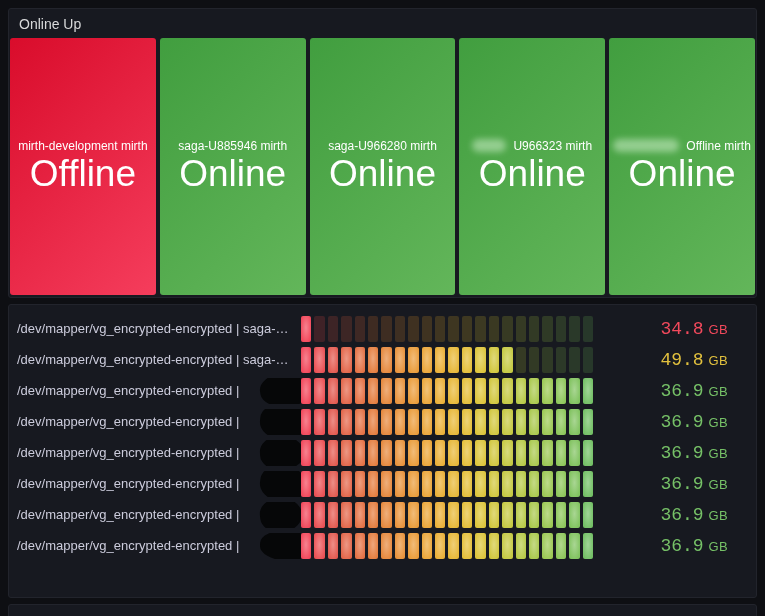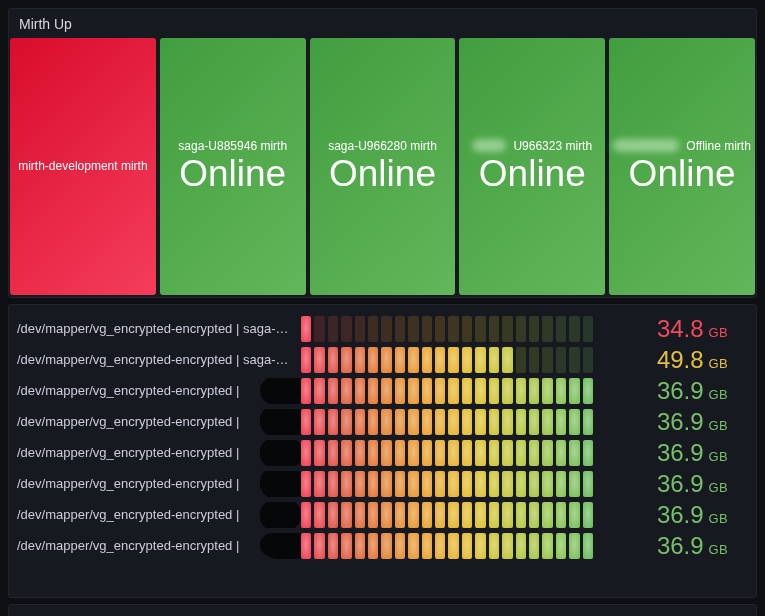--- a/index.html
+++ b/index.html
@@ -100,35 +100,36 @@
     height:26px;
   }
   .cell { flex:1; border-radius:2px; }
   .fs-value {
     flex:1;
     display:flex;
     align-items:baseline;
     justify-content:flex-end;
     white-space:nowrap;
   }
-  .fs-value .num { font-size:24px; font-weight:500; line-height:26px; }
+  .fs-value .num { font-size:18px; font-weight:500; line-height:26px;font-family:Liberation Mono, monospace; }
   .fs-value .unit { font-size:13px; font-weight:500; margin-left:5px; letter-spacing:.3px; }
   
   #panel-stub { left:8px; top:604px; width:749px; height:16px; border-radius:3px 3px 0 0; }
 </style>
 </head>
 <body>
 
 <section class="panel" id="panel-mirth">
-  <div class="panel-title">Mirth Up</div>
+  <div class="panel-title">Online Up</div>
   <div class="tiles">
       <div class="tile offline">
         <div class="tile-label">
           <span>mirth-development mirth</span>
         </div>
+        <div class="tile-value">Offline</div>
       </div>
       <div class="tile online">
         <div class="tile-label">
           <span>saga-U885946 mirth</span>
         </div>
         <div class="tile-value">Online</div>
       </div>
       <div class="tile online">
         <div class="tile-label">
           <span>saga-U966280 mirth</span>

